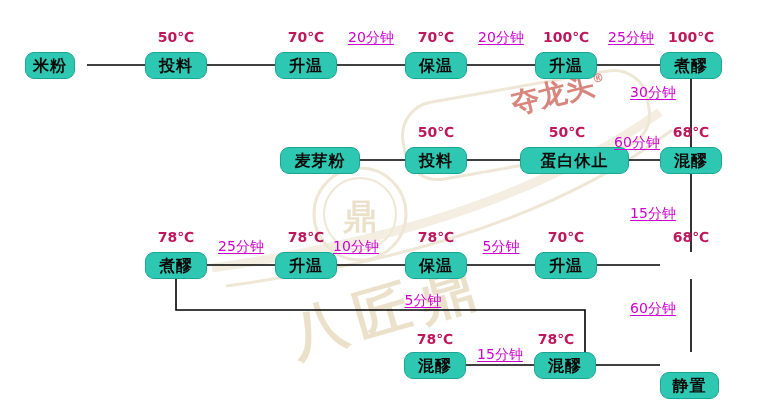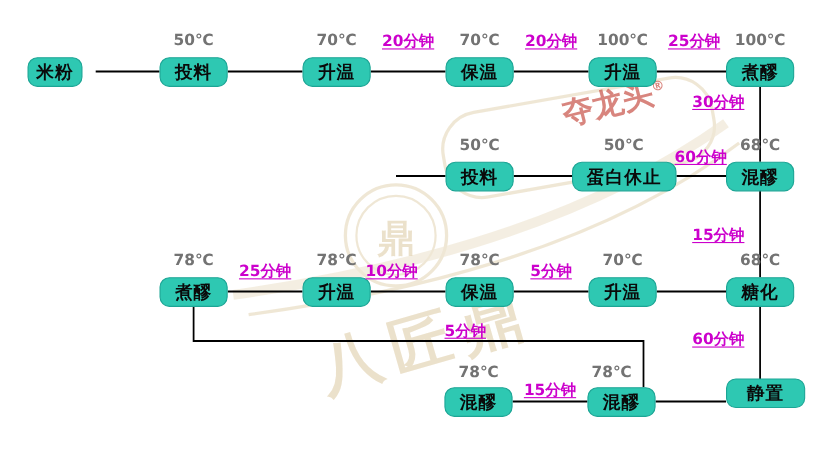--- a/index.html
+++ b/index.html
@@ -12,25 +12,25 @@
   .connectors line, .connectors polyline { stroke:#000000; stroke-width:1.6; }
 
   .node {
     position:absolute; height:27px; line-height:25px;
     background:#2EC8B2; border:1px solid #1CA595; border-radius:9px;
     text-align:center; font-size:16px; font-weight:bold; color:#0a0a0a;
     z-index:3; letter-spacing:1px;
   }
   .temp {
     position:absolute; width:56px; text-align:center;
-    font-size:14px; font-weight:bold; color:#737373; z-index:3; white-space:nowrap;
+    font-size:14px; font-weight:bold; color:#be185d; z-index:3; white-space:nowrap;
   }
   .time {
     position:absolute; width:64px; text-align:center;
-    font-size:14px; font-weight:bold; color:#CC00CC;
+    font-size:14px; font-weight:normal; color:#CC00CC;
     text-decoration:underline; text-underline-offset:2px; z-index:3; white-space:nowrap;
   }
 
   .wm-svg { position:absolute; left:0; top:0; z-index:1; }
   .wm-brand {
     position:absolute; left:292px; top:300px; z-index:1;
     font-size:56px; font-weight:bold; color:#D9C499; opacity:0.5;
     letter-spacing:10px; transform:rotate(-16deg); transform-origin:left center;
     white-space:nowrap;
   }
@@ -98,54 +98,54 @@
   <div class="temp" style="left:408px;top:29px">70℃</div>
   <div class="temp" style="left:538px;top:29px">100℃</div>
   <div class="temp" style="left:663px;top:29px">100℃</div>
 
   <div class="time" style="left:339px;top:29px">20分钟</div>
   <div class="time" style="left:469px;top:29px">20分钟</div>
   <div class="time" style="left:599px;top:29px">25分钟</div>
 
   <div class="time" style="left:621px;top:84px">30分钟</div>
 
+  <div class="node" style="left:280px;top:147px;width:80px">麦芽粉</div>
   <div class="node" style="left:405px;top:147px;width:62px">投料</div>
-  <div class="node" style="left:520px;top:147px;width:95px">蛋白休止</div>
+  <div class="node" style="left:520px;top:147px;width:109px">蛋白休止</div>
   <div class="node" style="left:660px;top:147px;width:62px">混醪</div>
 
   <div class="temp" style="left:408px;top:124px">50℃</div>
   <div class="temp" style="left:539px;top:124px">50℃</div>
   <div class="temp" style="left:663px;top:124px">68℃</div>
 
   <div class="time" style="left:605px;top:134px">60分钟</div>
 
   <div class="time" style="left:621px;top:205px">15分钟</div>
 
   <div class="node" style="left:145px;top:252px;width:62px">煮醪</div>
   <div class="node" style="left:275px;top:252px;width:62px">升温</div>
   <div class="node" style="left:405px;top:252px;width:62px">保温</div>
   <div class="node" style="left:535px;top:252px;width:62px">升温</div>
-  <div class="node" style="left:660px;top:252px;width:62px">糖化</div>
 
   <div class="temp" style="left:148px;top:229px">78℃</div>
   <div class="temp" style="left:278px;top:229px">78℃</div>
   <div class="temp" style="left:408px;top:229px">78℃</div>
   <div class="temp" style="left:538px;top:229px">70℃</div>
   <div class="temp" style="left:663px;top:229px">68℃</div>
 
   <div class="time" style="left:209px;top:238px">25分钟</div>
   <div class="time" style="left:324px;top:238px">10分钟</div>
   <div class="time" style="left:469px;top:238px">5分钟</div>
 
   <div class="time" style="left:621px;top:300px">60分钟</div>
 
   <div class="time" style="left:391px;top:292px">5分钟</div>
 
   <div class="node" style="left:404px;top:352px;width:62px">混醪</div>
   <div class="node" style="left:534px;top:352px;width:62px">混醪</div>
-  <div class="node" style="left:660px;top:344px;width:72px">静置</div>
+  <div class="node" style="left:660px;top:372px;width:59px">静置</div>
 
   <div class="temp" style="left:407px;top:331px">78℃</div>
   <div class="temp" style="left:528px;top:331px">78℃</div>
 
   <div class="time" style="left:468px;top:346px">15分钟</div>
 
 </div>
 
 </body></html>

